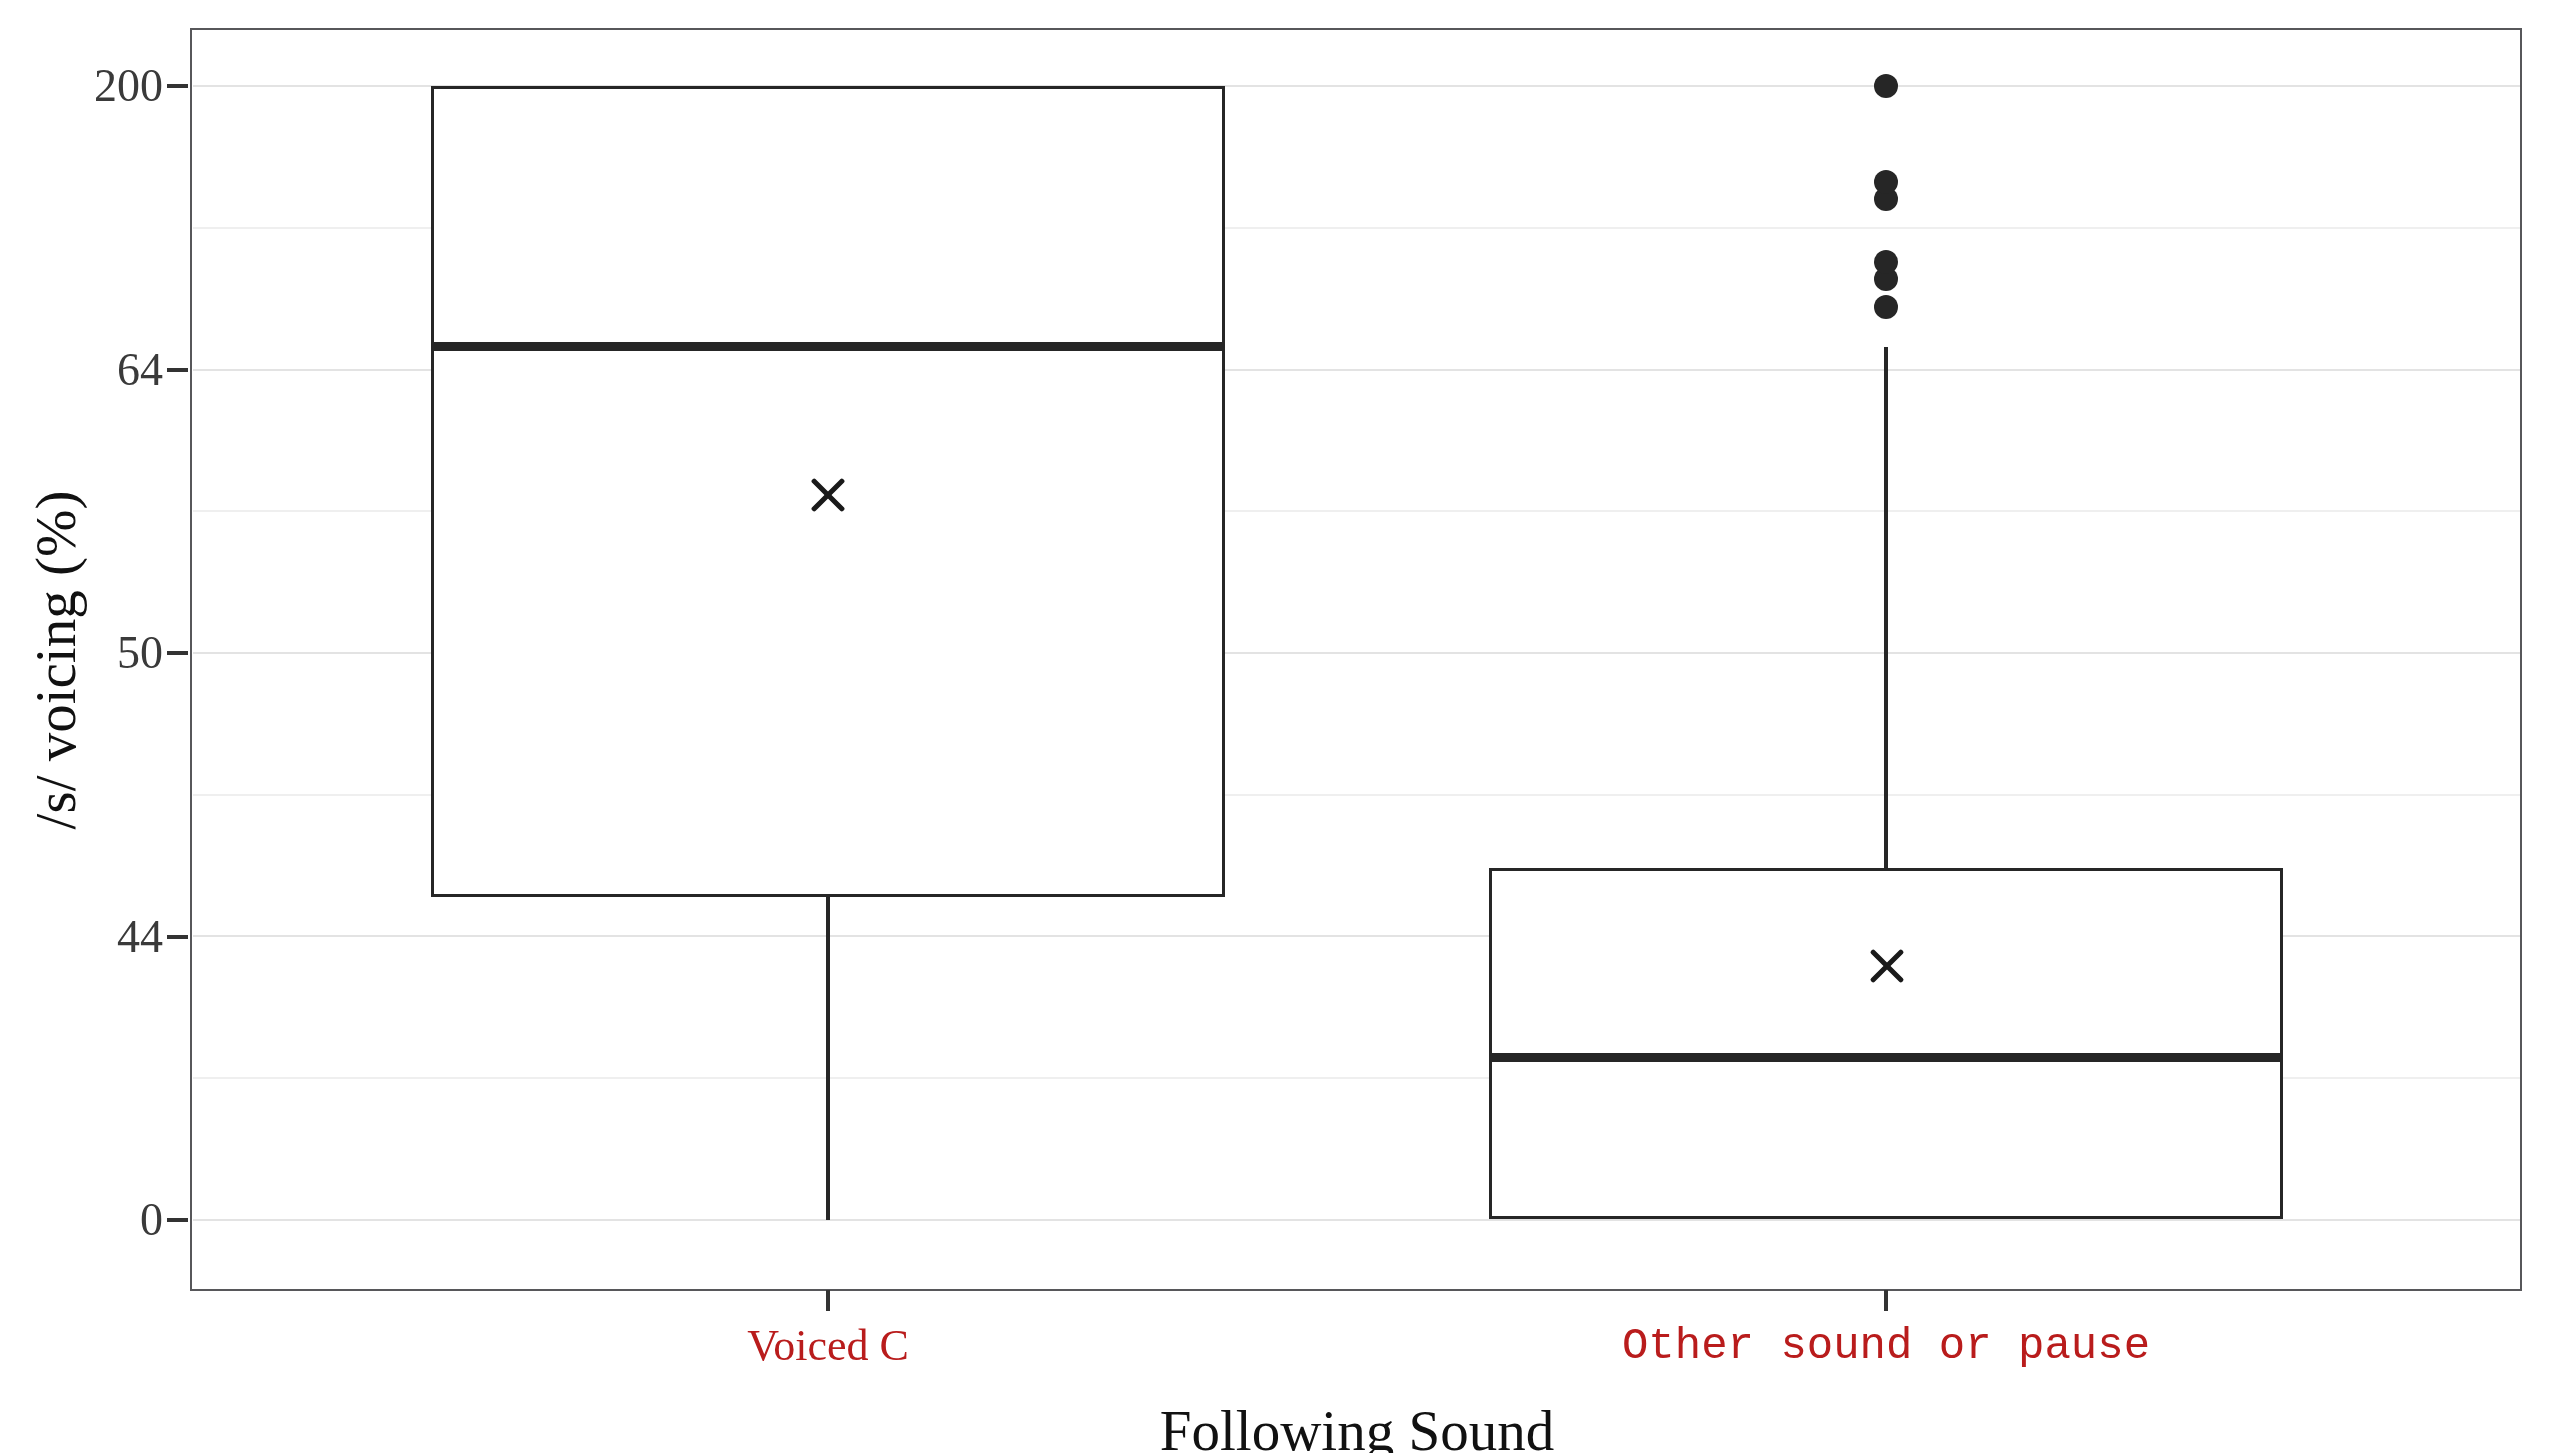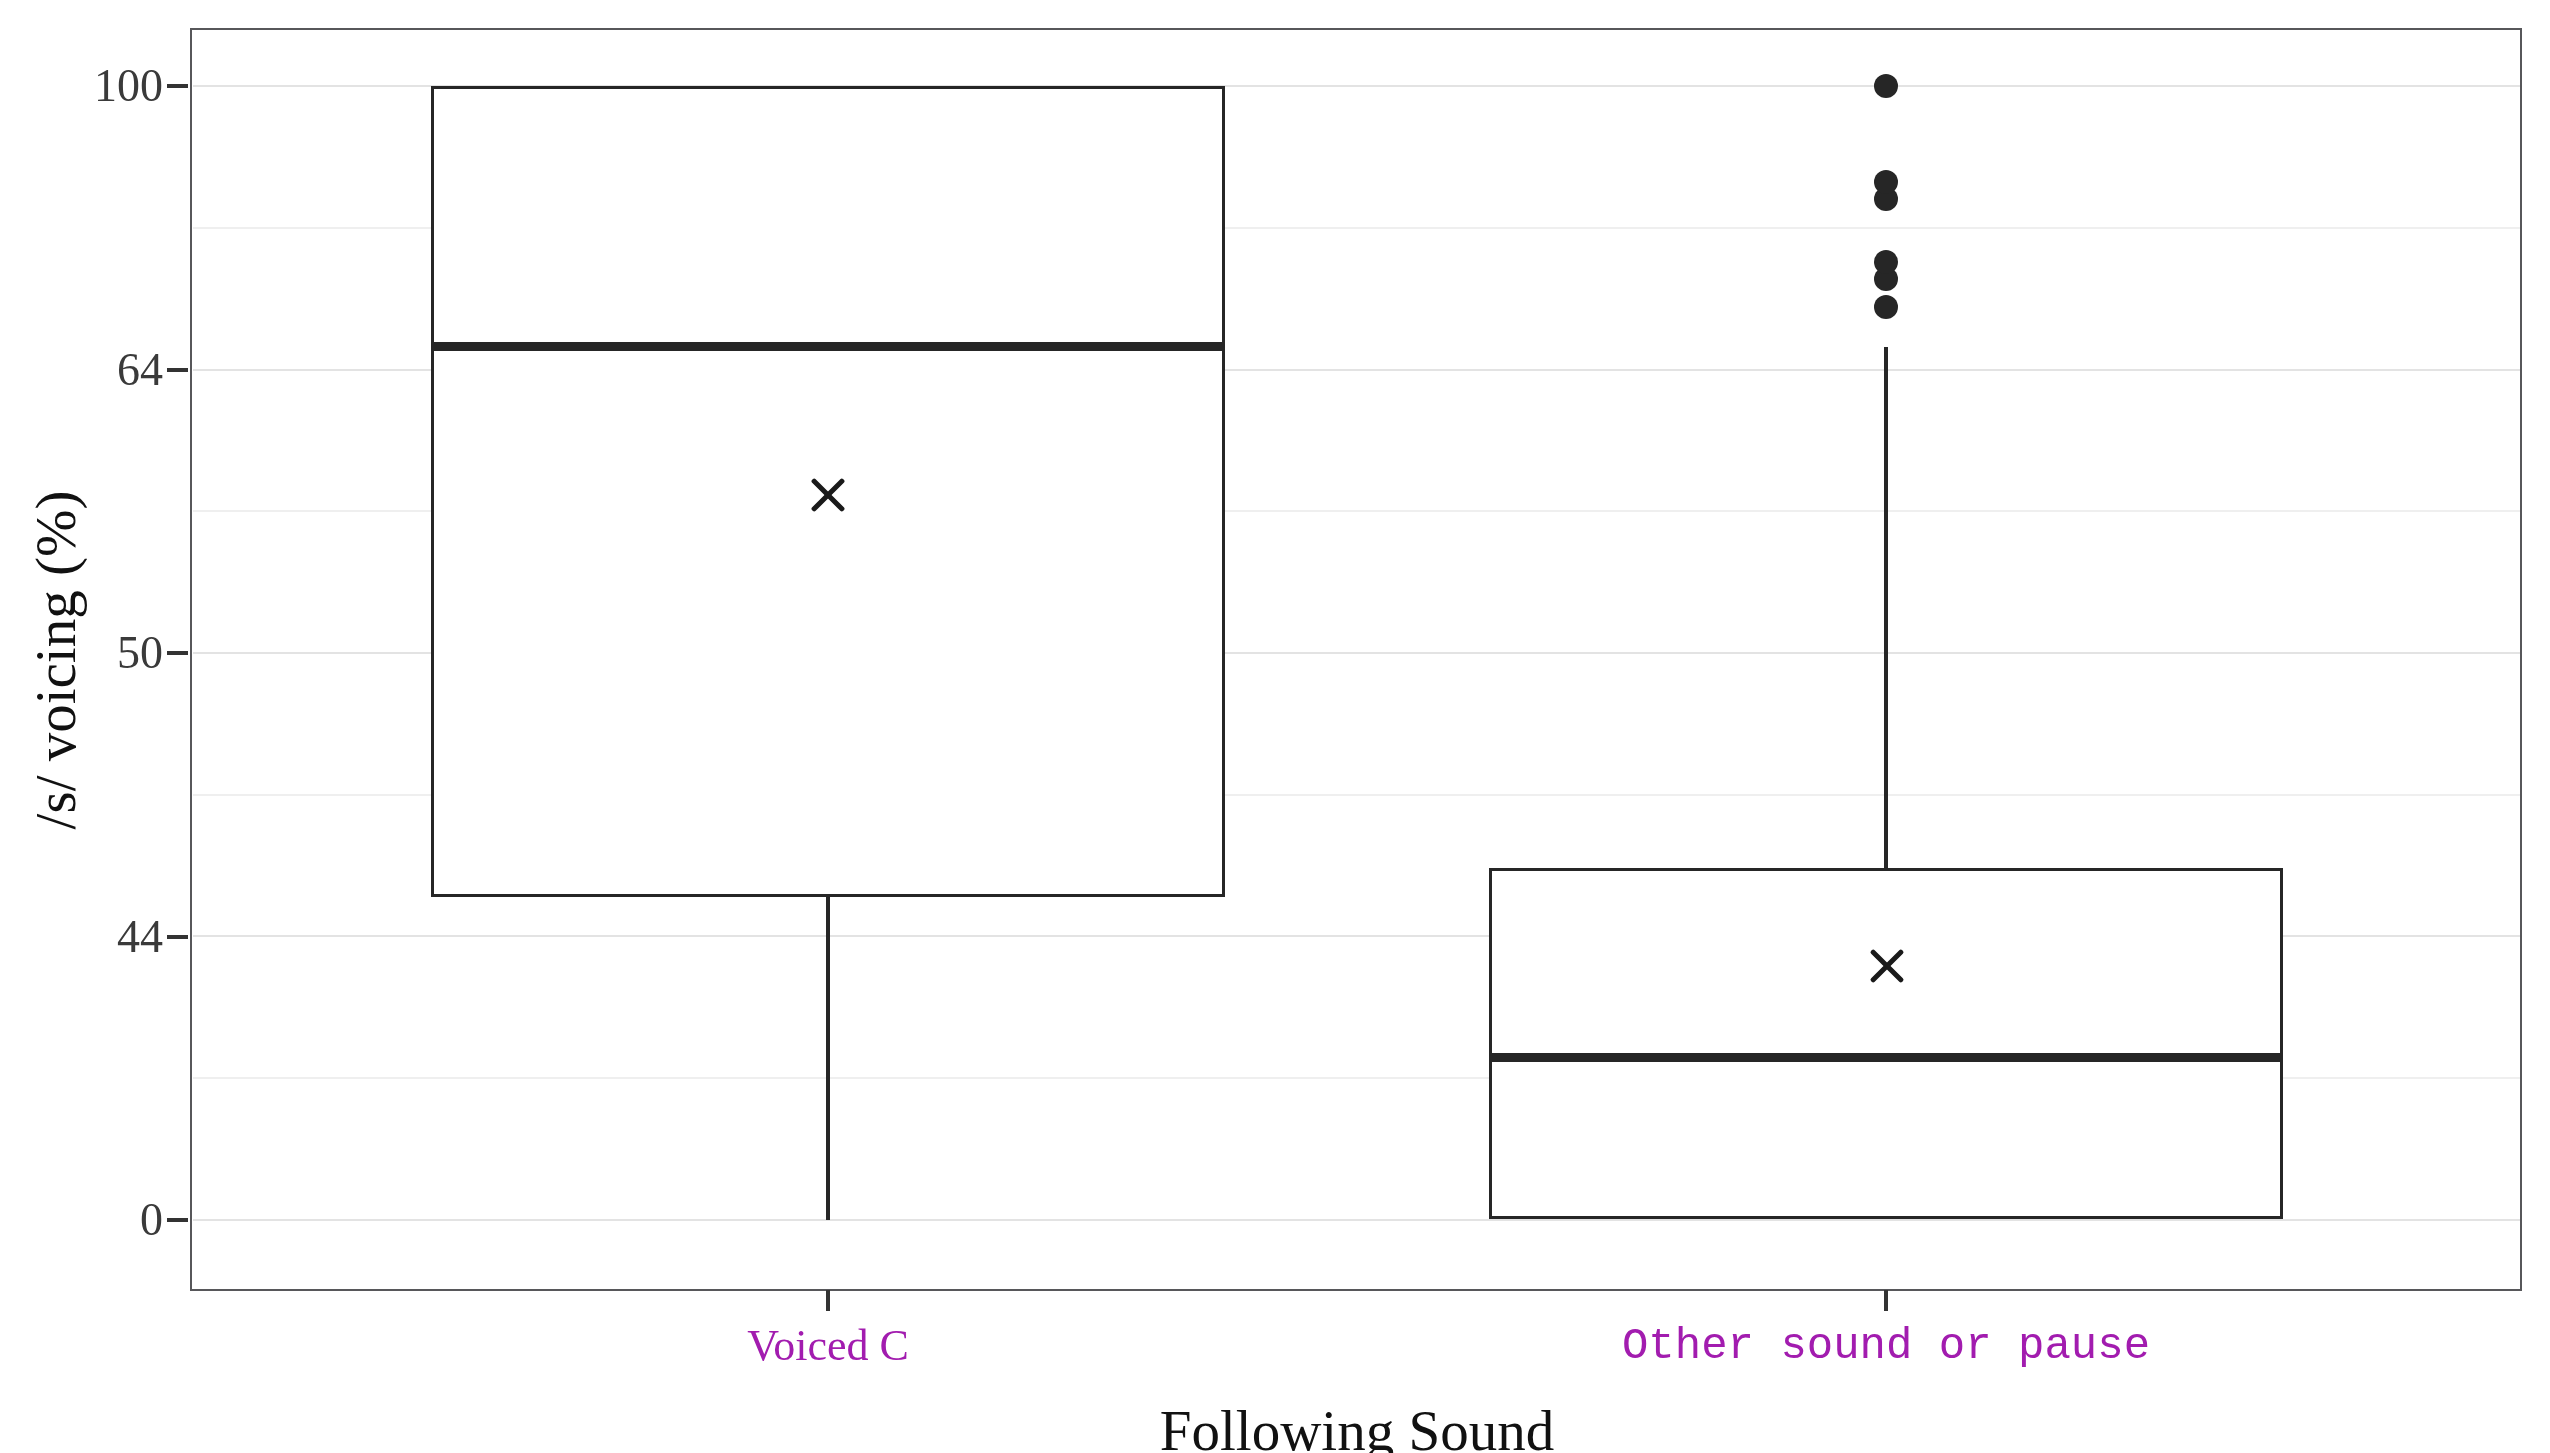--- a/index.html
+++ b/index.html
@@ -20,21 +20,21 @@
   .grid.major{background:#e3e3e3;height:2.1px;}
   .grid.minor{background:#efefef;height:2.1px;}
   .y-tick-mark{position:absolute;background:#333333;height:3.6px;width:21.4px;z-index:3;}
   .x-tick-mark{position:absolute;background:#333333;width:3.6px;height:21.4px;z-index:3;}
   .y-tick-label{
     position:absolute;width:143px;text-align:right;
     font-size:46px;line-height:46px;color:#3a3a3a;z-index:3;
   }
   .x-category-label{
     position:absolute;width:858px;text-align:center;
-    font-size:44px;line-height:50px;color:#a21caf;z-index:3;
+    font-size:44px;line-height:50px;color:#b91c1c;z-index:3;
   }
   .axis-title{
     position:absolute;color:#111111;font-size:57px;line-height:60px;z-index:3;
   }
   .x-axis-title{text-align:center;}
   .y-axis-title{
     white-space:nowrap;
     transform:translate(-50%,-50%) rotate(-90deg);
   }
   .whisker{position:absolute;width:3.6px;background:#262626;z-index:4;}
@@ -73,21 +73,21 @@
     <div class="grid major" style="left: 193px; width: 2328px; top: 85px;"></div>
     <div class="y-tick-mark" style="left: 167px; top: 1218px;"></div>
     <div class="y-tick-label" style="left: 20px; top: 1197px;">0</div>
     <div class="y-tick-mark" style="left: 167px; top: 935px;"></div>
     <div class="y-tick-label" style="left: 20px; top: 914px;">44</div>
     <div class="y-tick-mark" style="left: 167px; top: 651px;"></div>
     <div class="y-tick-label" style="left: 20px; top: 630px; text-align: right;">50</div>
     <div class="y-tick-mark" style="left: 167px; top: 368px;"></div>
     <div class="y-tick-label" style="left: 20px; top: 347px;">64</div>
     <div class="y-tick-mark" style="left: 167px; top: 84px;"></div>
-    <div class="y-tick-label" style="left: 20px; top: 63px;">100</div>
+    <div class="y-tick-label" style="left: 20px; top: 63px;">200</div>
     <div class="x-tick-mark" style="left: 826px; top: 1290px;"></div>
     <div class="x-category-label" style="left: 399px; top: 1321px;">Voiced C</div>
     <div class="x-tick-mark" style="left: 1884px; top: 1290px;"></div>
     <div class="x-category-label" style="left: 1457px; top: 1321px; font-family: Liberation Mono, monospace;">Other sound or pause</div>
     <div class="whisker" style="left: 826px; top: 897px; height: 323px;"></div>
     <div class="box" style="left: 431px; top: 86px; width: 794px; height: 811px;"></div>
     <div class="median-line" style="left: 431px; top: 342px; width: 794px;"></div>
     <div class="mean-marker" style="left: 806px; top: 473px;">
       <div class="mean-stroke a"></div>
       <div class="mean-stroke b"></div>

